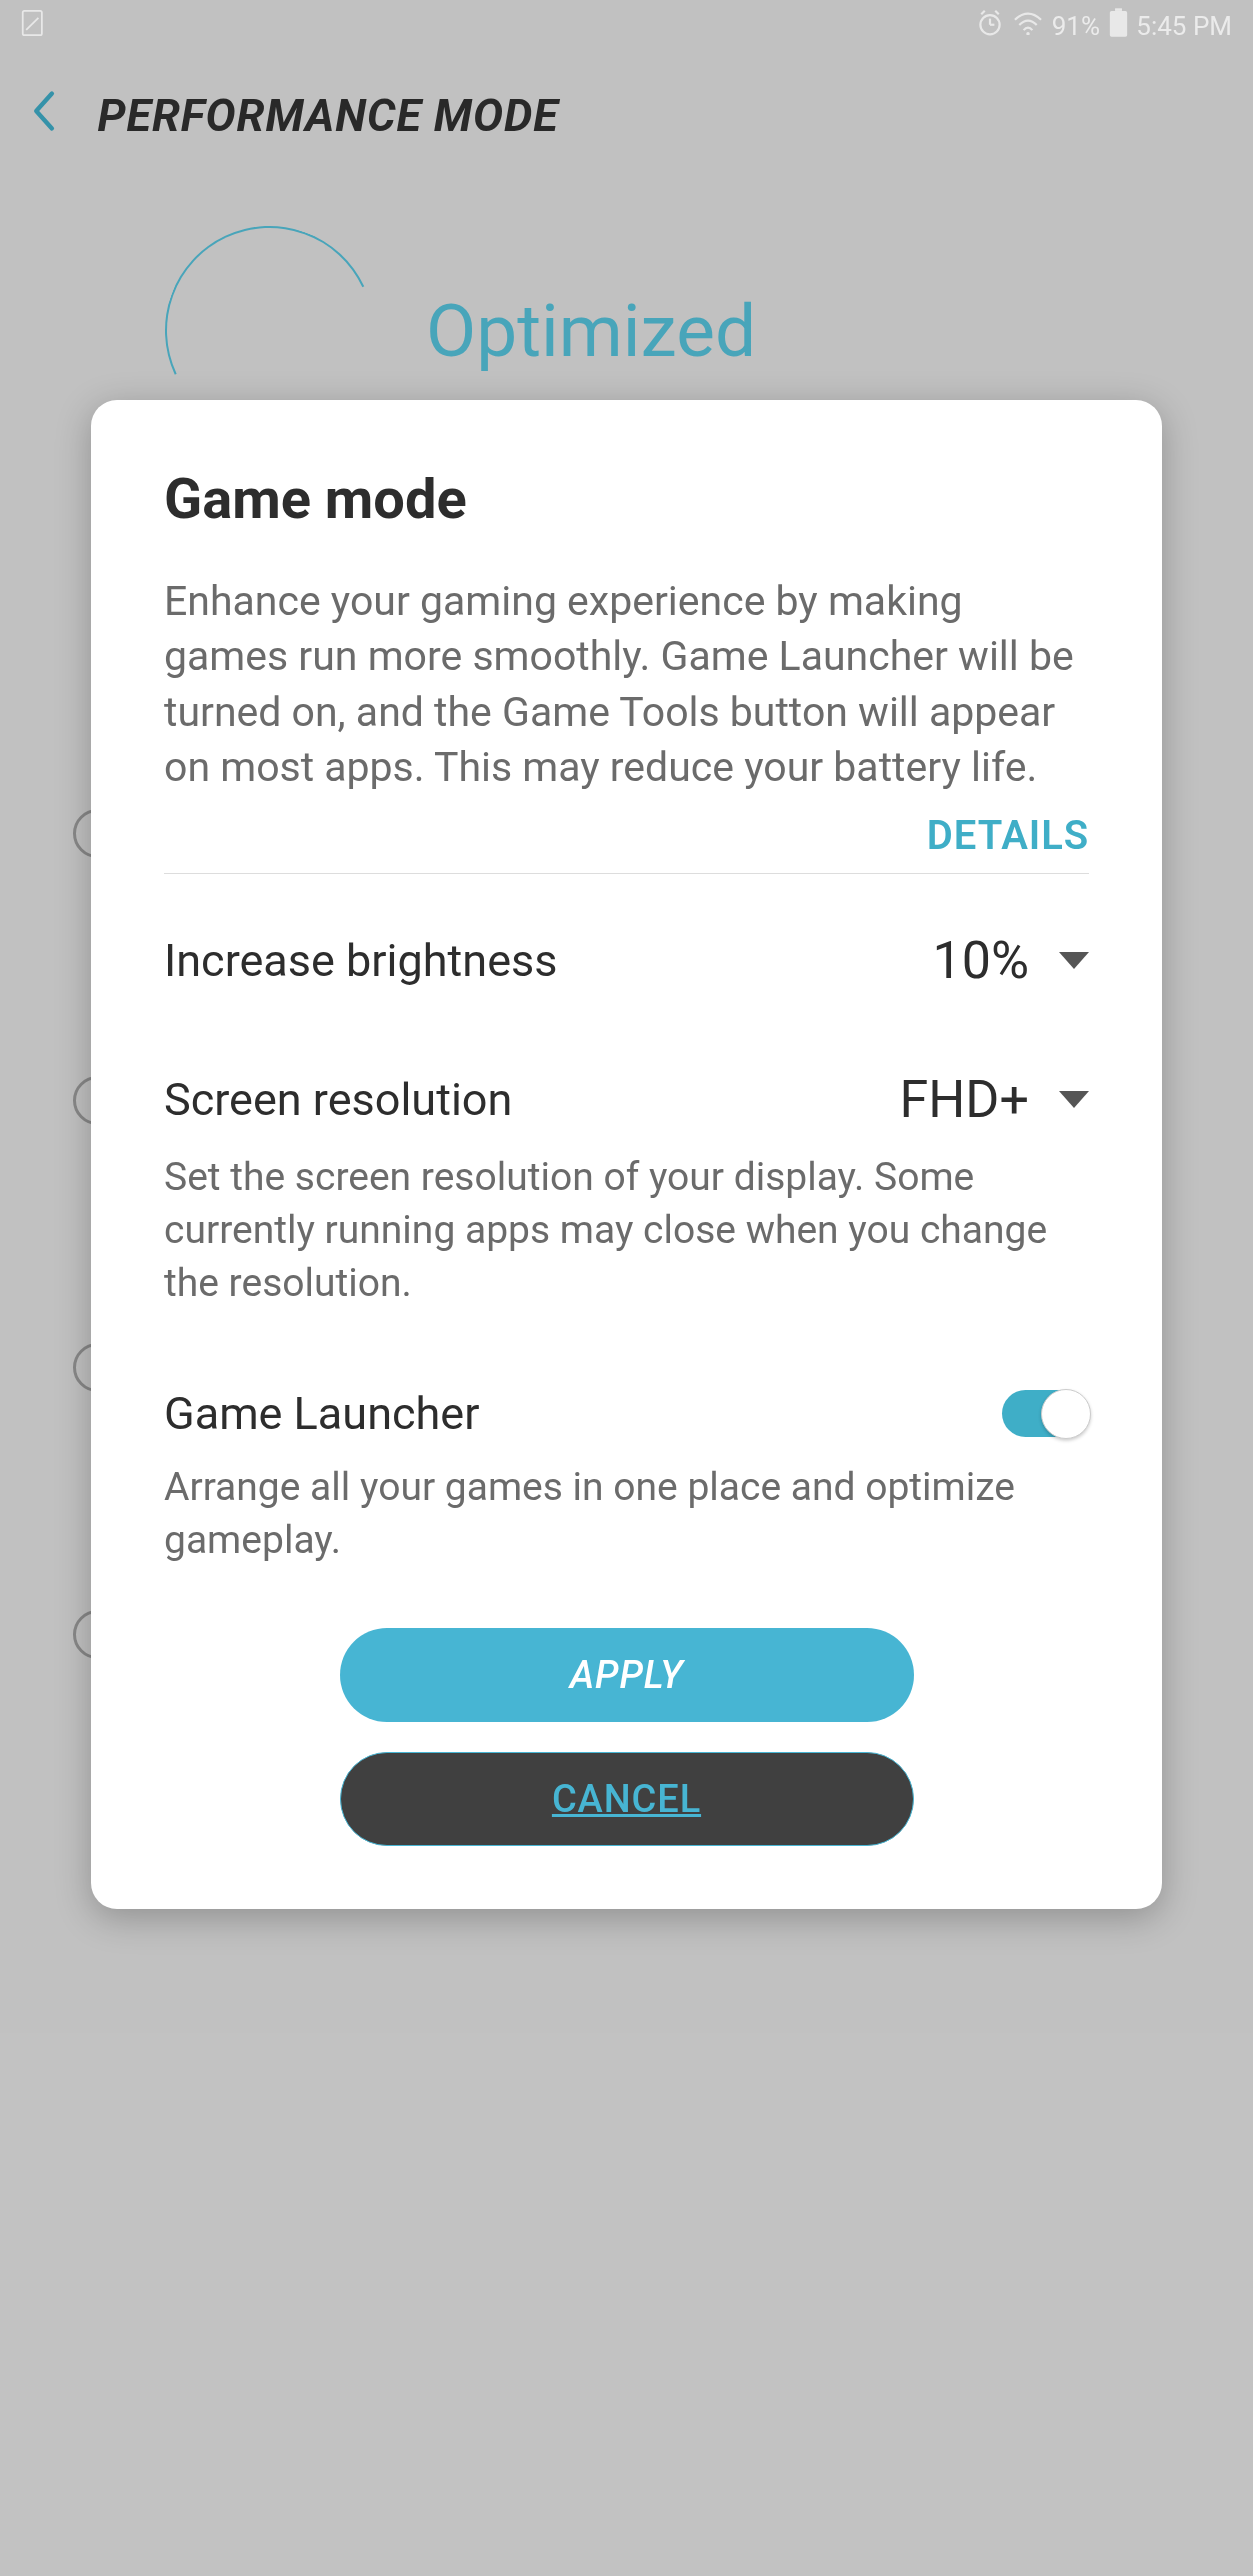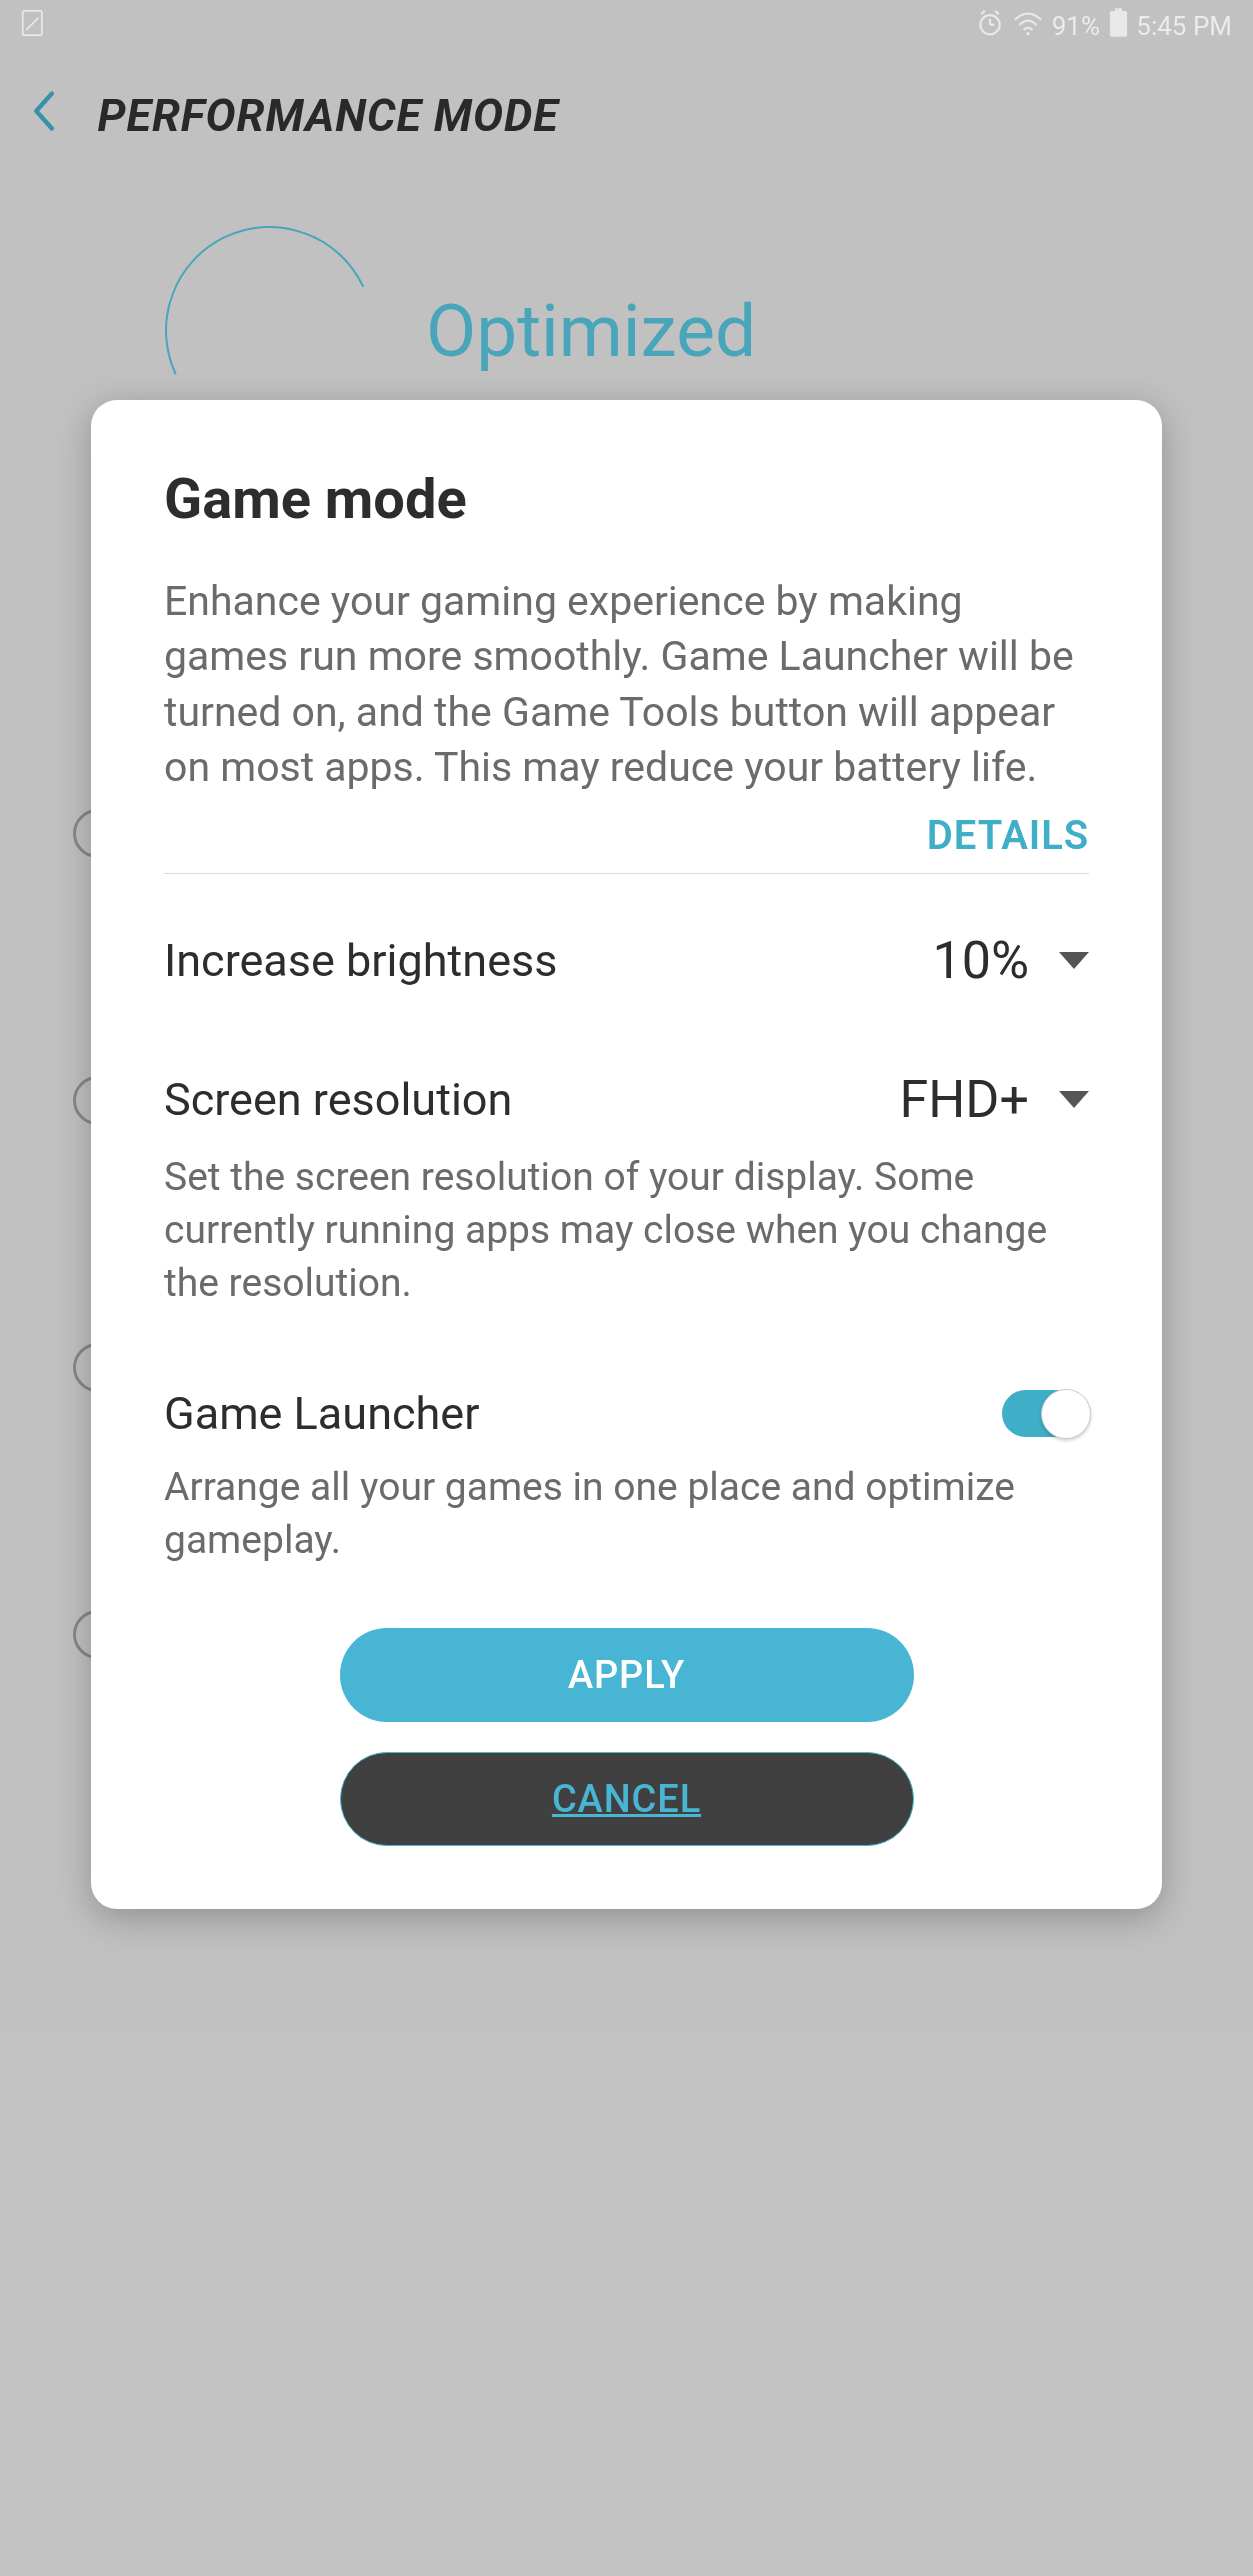--- a/index.html
+++ b/index.html
@@ -201,20 +201,21 @@
       font-weight: 500;
       letter-spacing: 0.9px;
       display: flex;
       align-items: center;
       justify-content: center;
     }
     .btn-primary {
       background: #47b5d3;
       color: #ffffff;
       border: none;
+      font-style: italic;
     }
     .btn-secondary {
       background: #404040;
       color: #47b5d3;
       border: 1.7px solid #47b5d3;
       text-decoration: underline;
     }
   </style>
 </head>
 <body>

